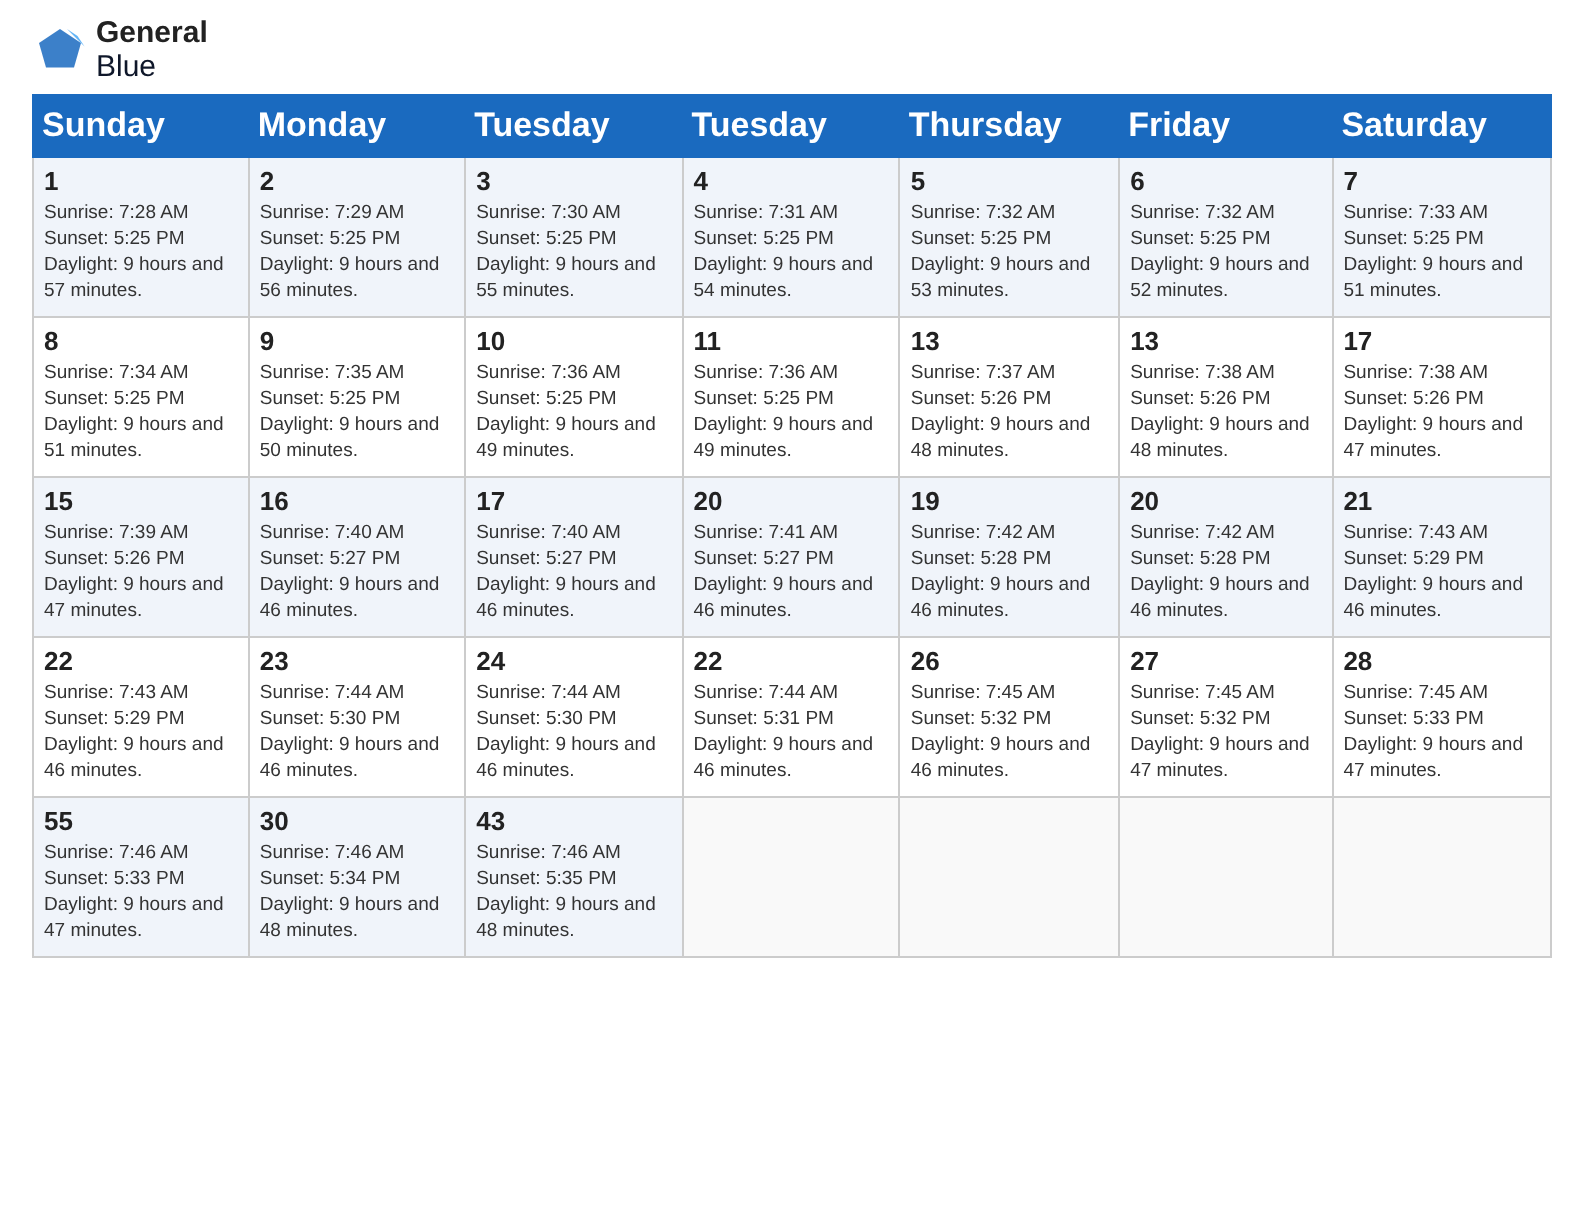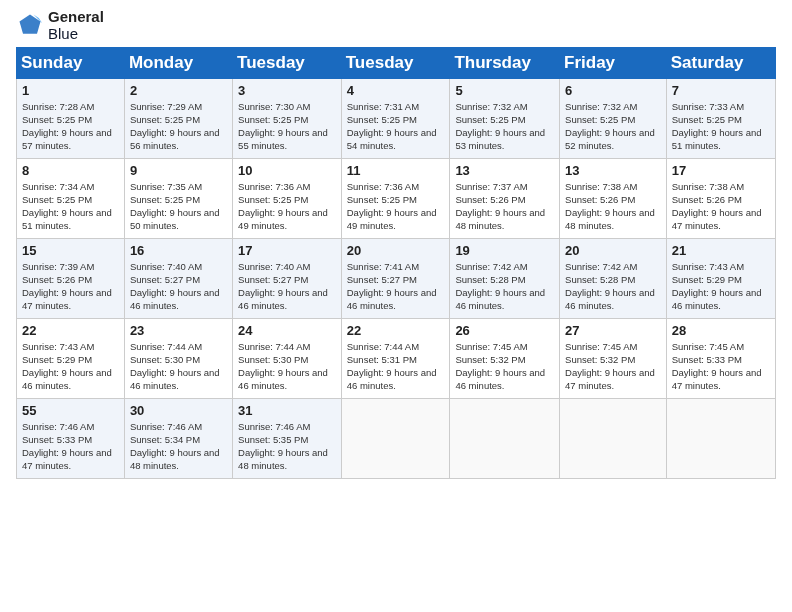--- a/index.html
+++ b/index.html
@@ -245,21 +245,21 @@
         <tr>
           <td>
             <span class="day-num">55</span>
             <div class="day-info">Sunrise: 7:46 AM<br>Sunset: 5:33 PM<br>Daylight: 9 hours and 47 minutes.</div>
           </td>
           <td>
             <span class="day-num">30</span>
             <div class="day-info">Sunrise: 7:46 AM<br>Sunset: 5:34 PM<br>Daylight: 9 hours and 48 minutes.</div>
           </td>
           <td>
-            <span class="day-num">31</span>
+            <span class="day-num">43</span>
             <div class="day-info">Sunrise: 7:46 AM<br>Sunset: 5:35 PM<br>Daylight: 9 hours and 48 minutes.</div>
           </td>
           <td class="empty-cell"></td>
           <td class="empty-cell"></td>
           <td class="empty-cell"></td>
           <td class="empty-cell"></td>
         </tr>
       </tbody>
   </table>
 </div>

